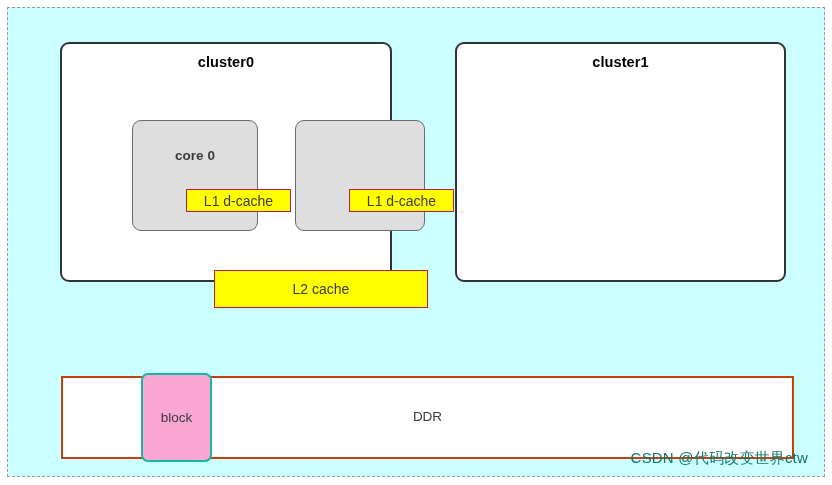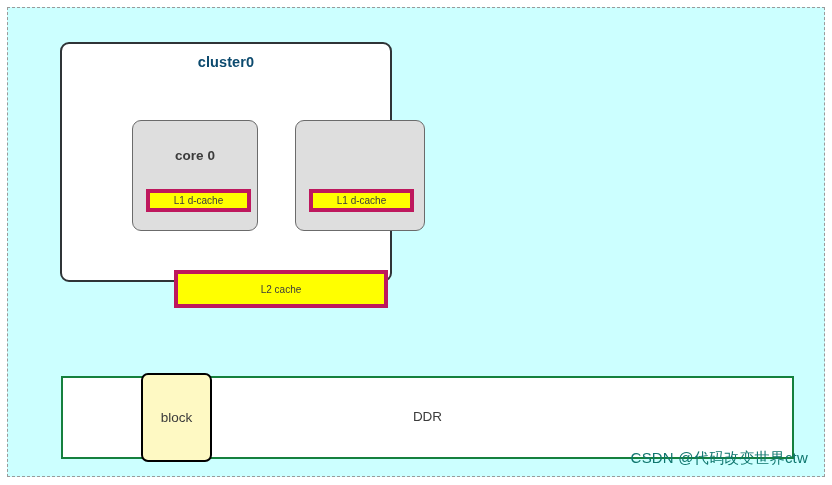--- a/index.html
+++ b/index.html
@@ -38,21 +38,21 @@
   #cluster1-box { left: 447px; top: 34px; width: 331px; height: 240px; }
 
   .cluster-title {
     position: absolute;
     left: 0;
     right: 0;
     top: 10px;
     text-align: center;
     font-size: 14.5px;
     font-weight: bold;
-    color: #0c4a6e;
+    color: #000000;
     letter-spacing: 0.1px;
   }
 
   .core-box {
     position: absolute;
     background: #dedede;
     border: 1px solid #6b6b6b;
     border-radius: 9px;
     box-sizing: border-box;
   }
@@ -66,64 +66,65 @@
     top: 27px;
     text-align: center;
     font-size: 13.5px;
     font-weight: bold;
     color: #3b3b3b;
   }
 
   .cache-box {
     position: absolute;
     background: #ffff00;
-    border: 4px solid #be185d;
+    border: 1px solid #be185d;
     box-sizing: border-box;
     display: flex;
     align-items: center;
     justify-content: center;
-    font-size: 10px;
+    font-size: 14px;
     color: #3b3b3b;
+    margin-left: 40px;
   }
   .l1-box {
     left: 13px;
     top: 68px;
     width: 105px;
     height: 23px;
   }
   .l2-box { height: 38px; }
   #l2-cluster0 { left: 112px; top: 226px; width: 214px; }
 
   #ddr-box {
     position: absolute;
     left: 53px;
     top: 368px;
     width: 733px;
     height: 83px;
     background: #ffffff;
-    border: 2px solid #15803d;
+    border: 2px solid #c2410c;
     box-sizing: border-box;
   }
   #ddr-label {
     position: absolute;
     left: 0;
     right: 0;
     top: 31px;
     text-align: center;
     font-size: 13.5px;
     color: #3b3b3b;
   }
   #block-box {
     position: absolute;
     left: 133px;
     top: 365px;
     width: 71px;
     height: 89px;
-    background: #fef9c3;
-    border: 2px solid #000000;
+    background: #f9a8d4;
+    border: 2px solid #14b8a6;
     border-radius: 7px;
     box-sizing: border-box;
     display: flex;
     align-items: center;
     justify-content: center;
     font-size: 13.5px;
     color: #3b3b3b;
   }
   #watermark {
     position: absolute;
@@ -149,20 +150,24 @@
         <div class="cache-box l1-box">L1 d-cache</div>
       </div>
 
       <div class="core-box" id="core1-box">
         <div class="cache-box l1-box">L1 d-cache</div>
       </div>
 
       <div class="cache-box l2-box" id="l2-cluster0">L2 cache</div>
     </div>
 
+    <div class="cluster-box" id="cluster1-box">
+      <div class="cluster-title">cluster1</div>
+
+    </div>
 
     <div id="ddr-box">
       <div id="ddr-label">DDR</div>
     </div>
     <div id="block-box">block</div>
 
     <div id="watermark">CSDN @代码改变世界ctw</div>
   </div>
 </div>
 

